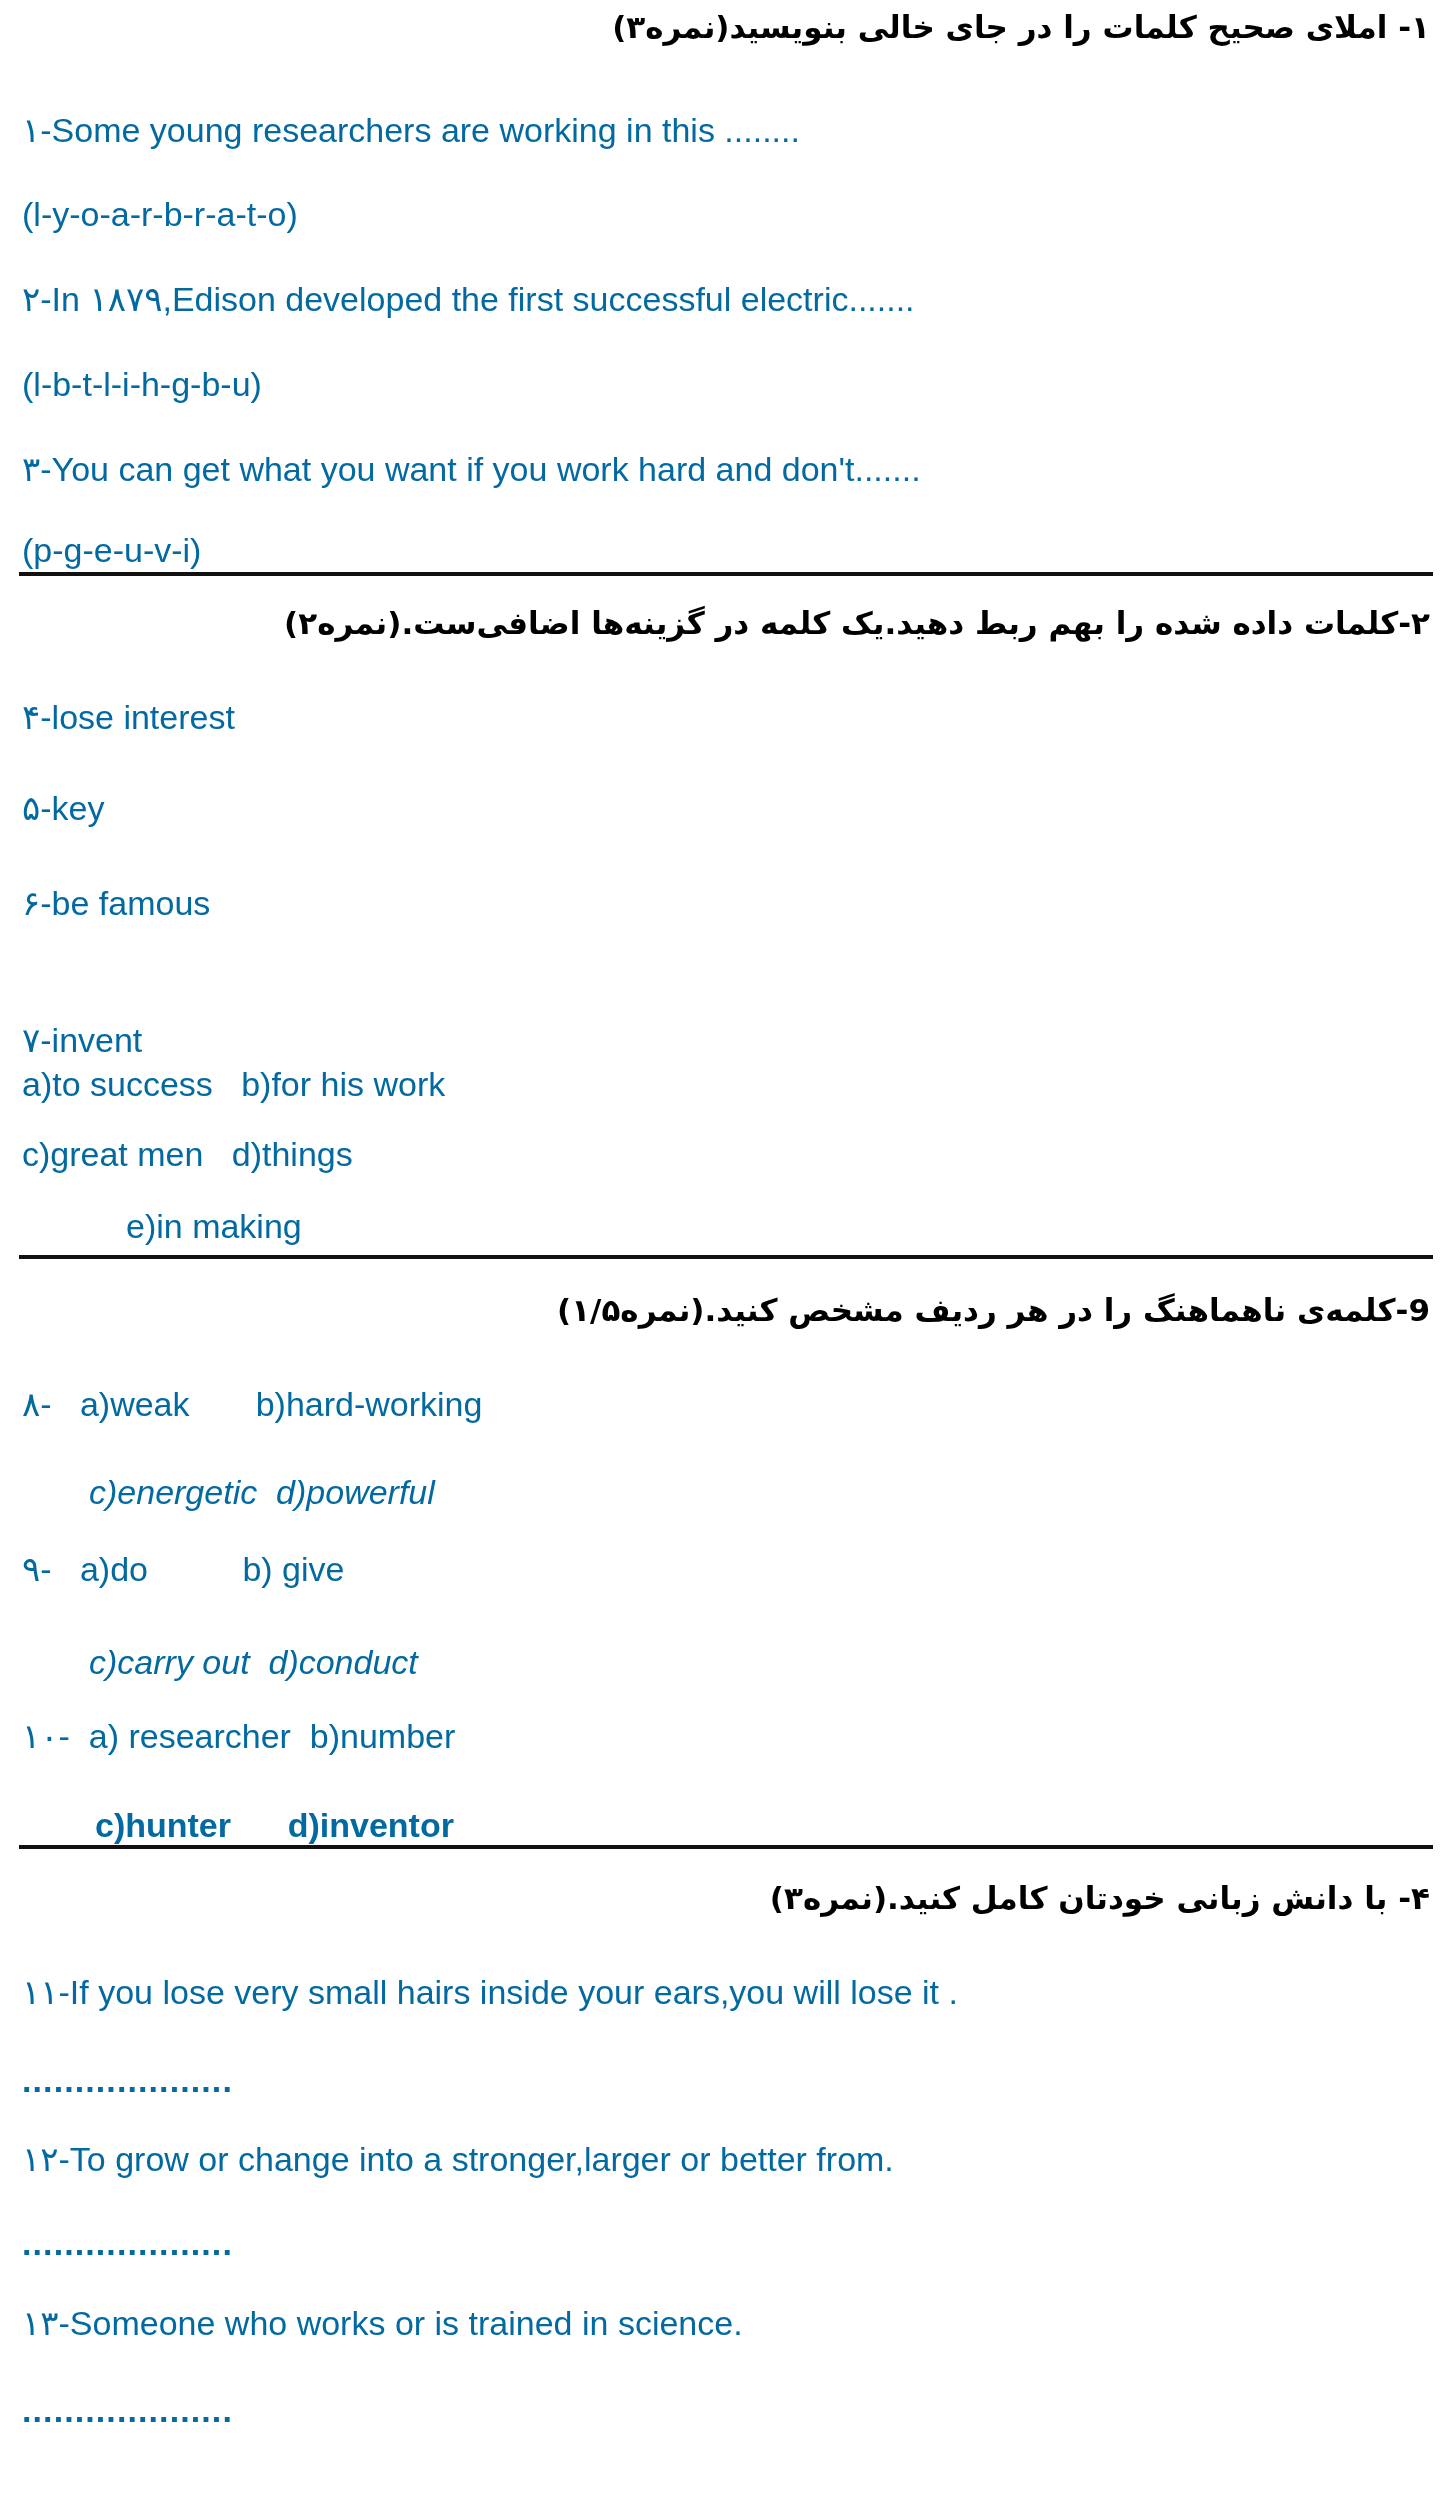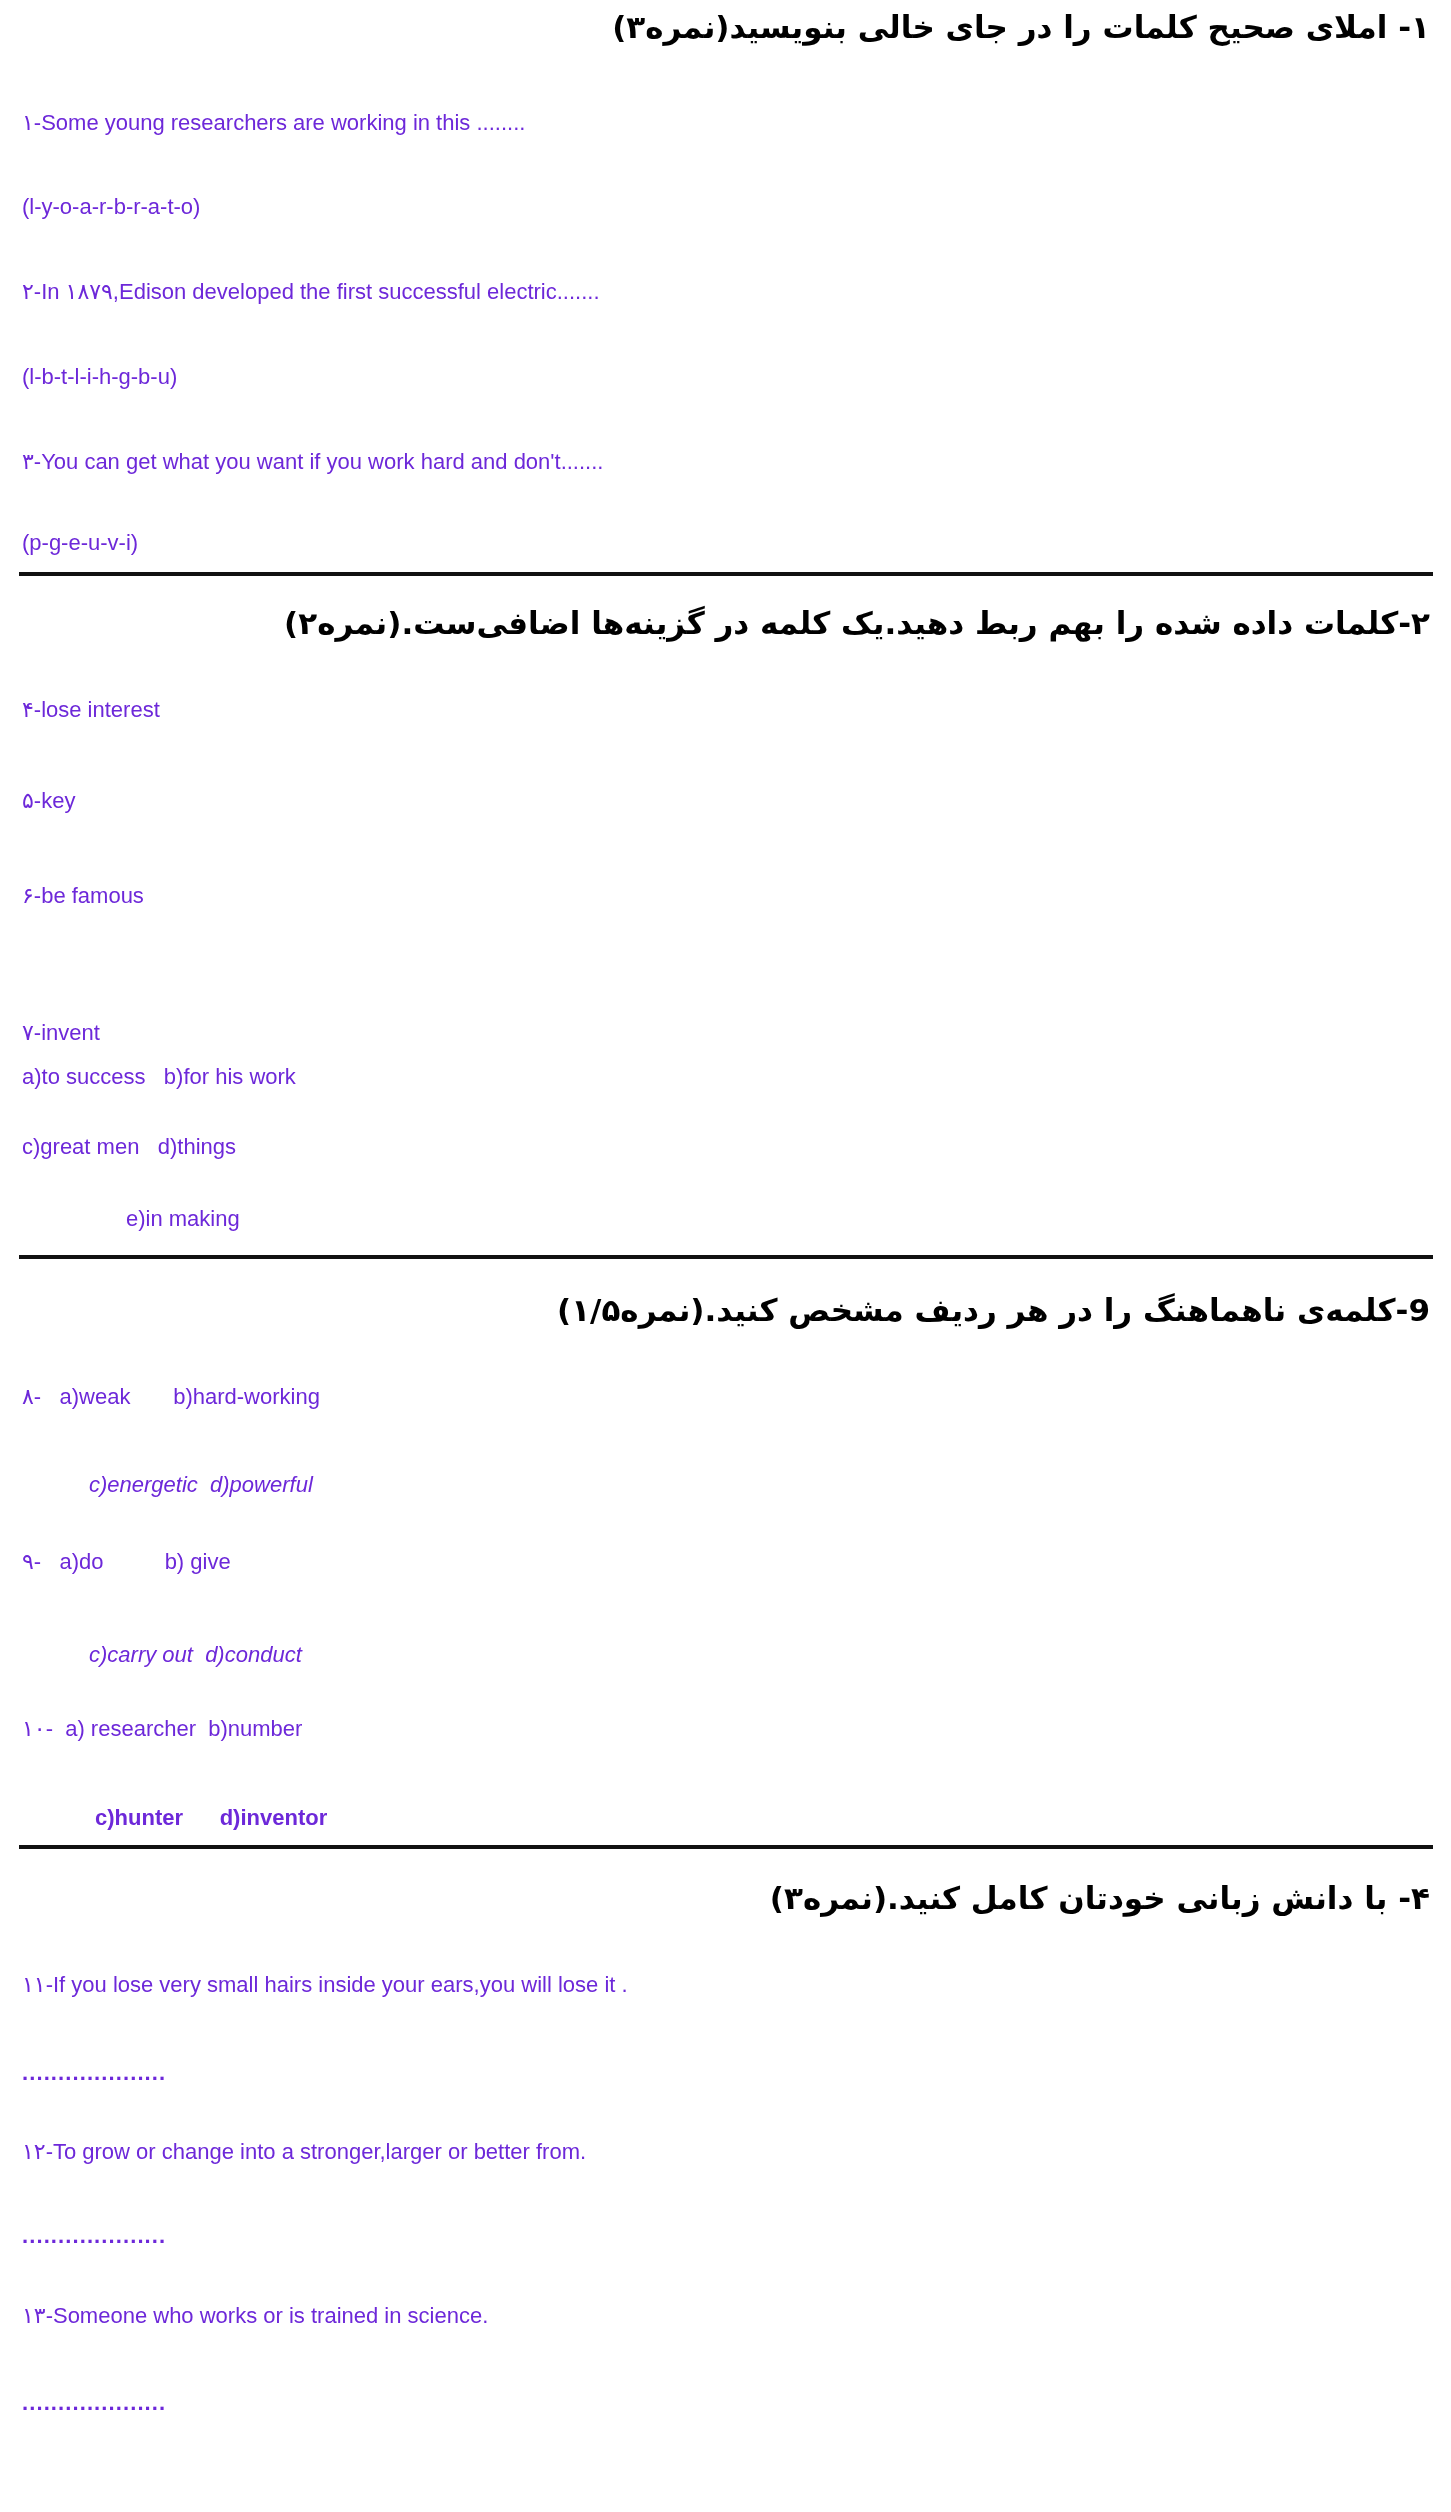--- a/index.html
+++ b/index.html
@@ -8,24 +8,24 @@
     background: #ffffff;
     color: #000000;
     position: relative;
     font-family: "Liberation Sans", "DejaVu Sans", sans-serif;
     overflow: hidden;
   }
   
   .line {
     position: absolute;
     left: 22px;
-    font-size: 22px;
+    font-size: 34px;
     line-height: 1.2;
     white-space: pre;
-    color: #6d28d9;
+    color: #0369a1;
   }
   
   .fa {
     position: absolute;
     right: 21px;
     direction: rtl;
     font-family: "DejaVu Sans", sans-serif;
     font-size: 31px;
     font-weight: bold;
     line-height: 1.3;

